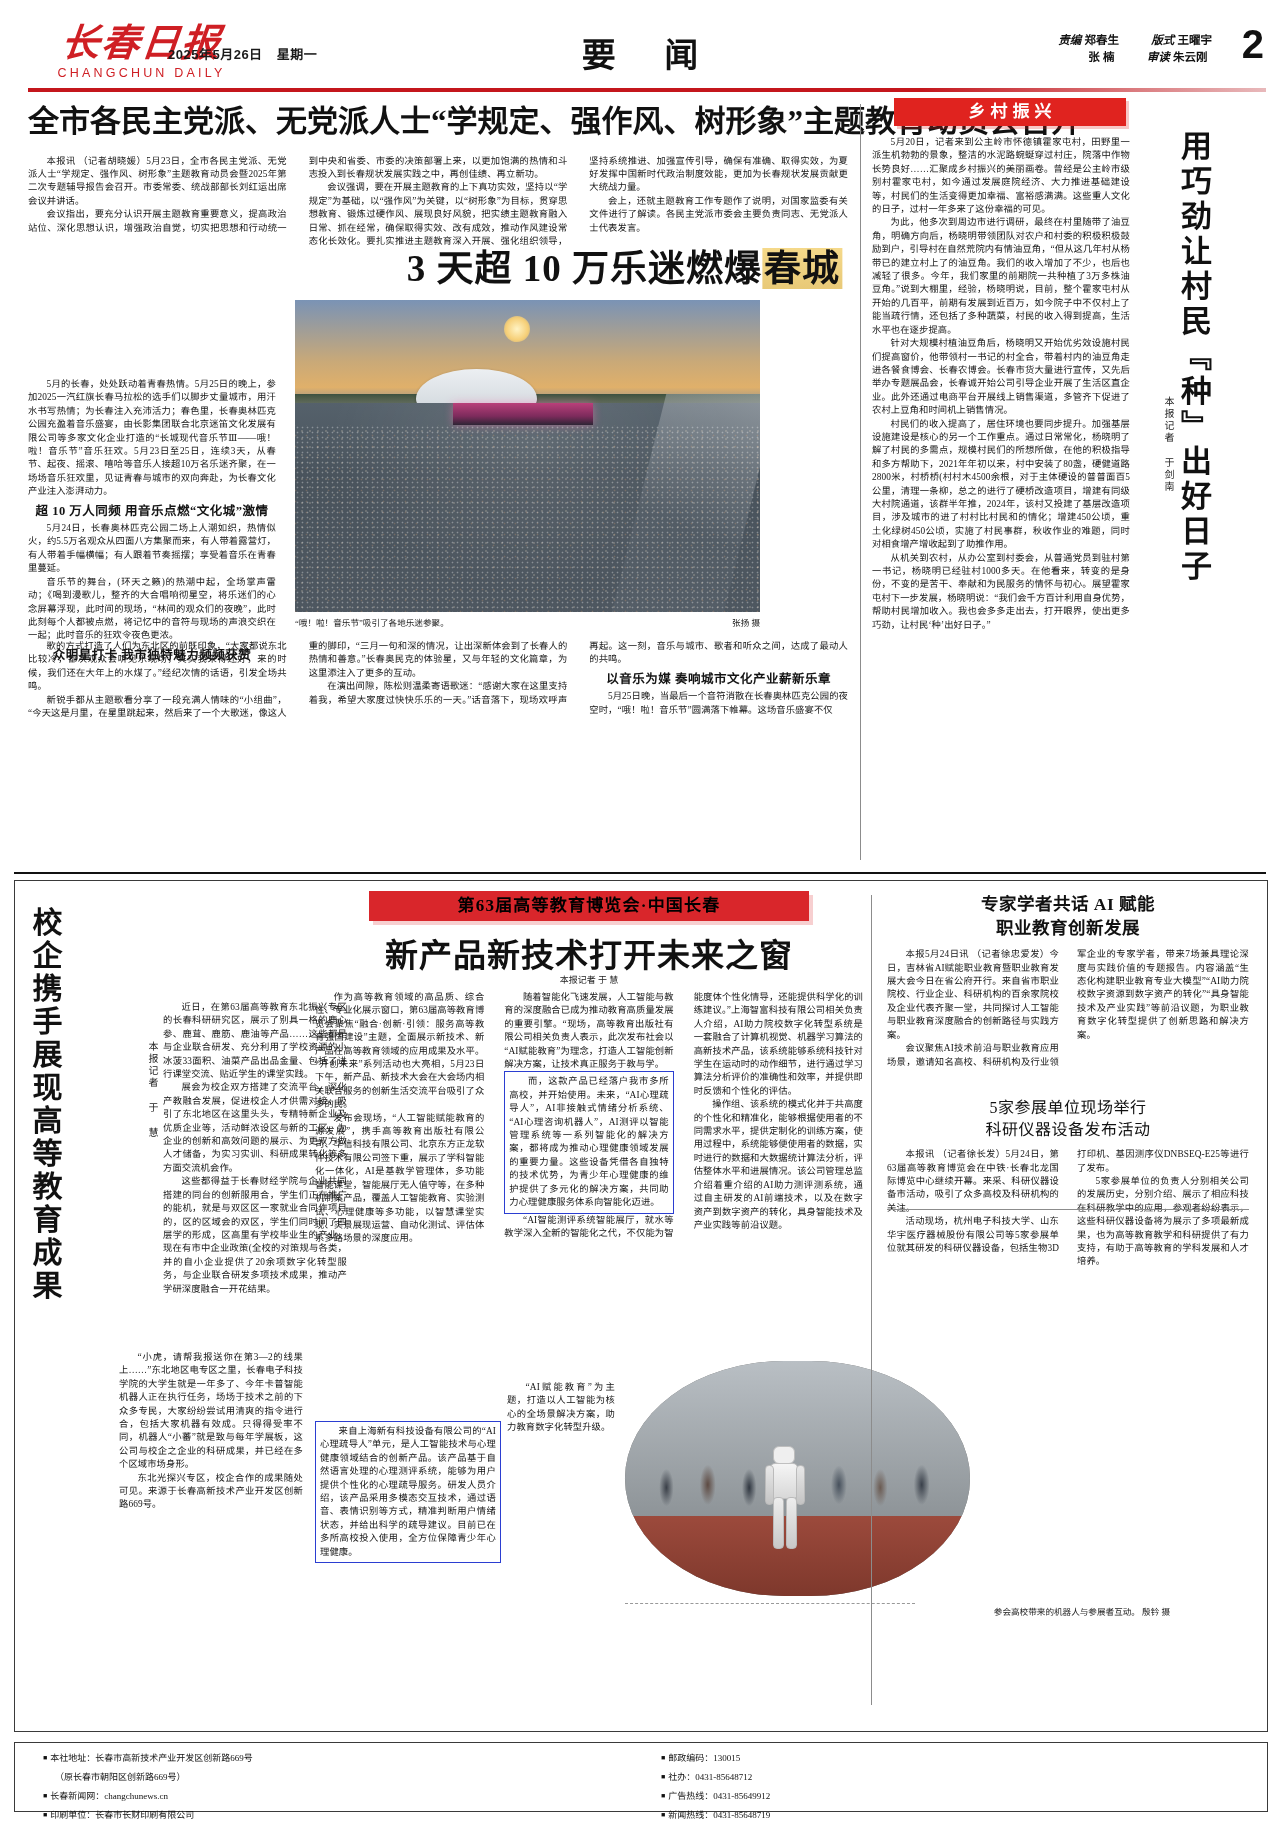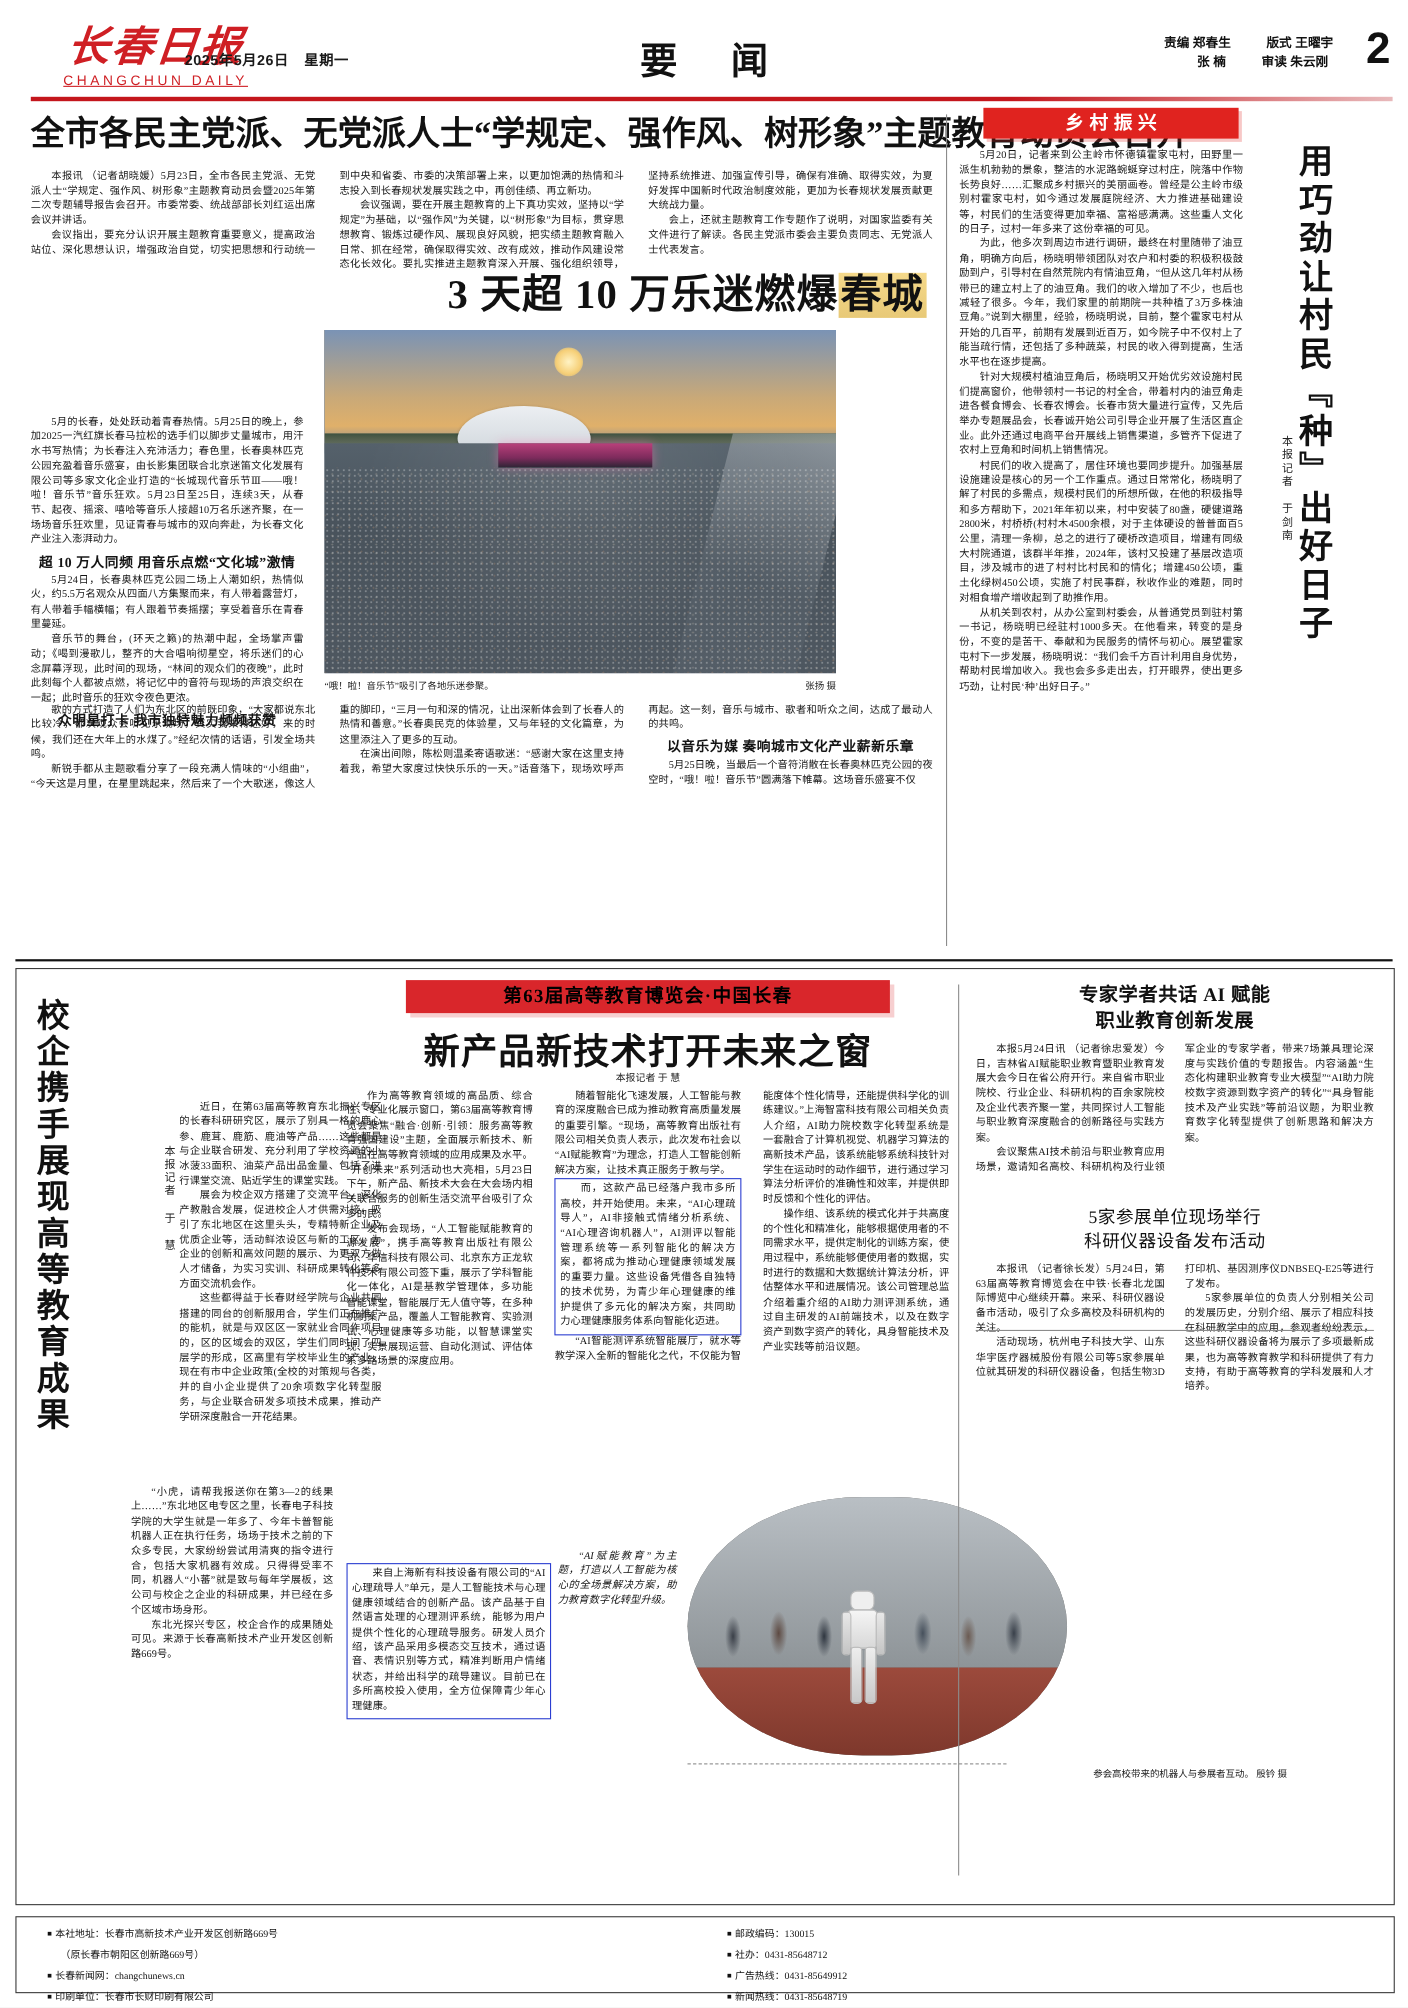--- a/index.html
+++ b/index.html
@@ -25,42 +25,42 @@
     font-size:38px;font-weight:700;color:#cf1f24;
     letter-spacing:2px;line-height:1;
     font-style:italic;
     transform:skewX(-6deg);
     text-align:center;
     white-space:nowrap;
   }
   .logo-en{
     margin-top:4px;text-align:center;
     font-family:"Liberation Sans",sans-serif;
-    font-size:12.5px;letter-spacing:3.2px;color:#cf1f24;font-weight:400;text-decoration:underline;
+    font-size:12.5px;letter-spacing:3.2px;color:#cf1f24;font-weight:400;
   }
   .masthead-date{
     position:absolute;left:168px;top:44px;
     font-family:Liberation Sans, sans-serif;
     font-size:13px;font-weight:700;color:#1a1a1a;letter-spacing:.5px;
     white-space:nowrap;
   }
   .masthead-date .wk{margin-left:14px;}
   .masthead-title{
     position:absolute;left:0;right:0;top:28px;text-align:center;
     font-size:34px;font-weight:700;letter-spacing:20px;
     color:#111;font-family:"Liberation Serif",serif;
     text-indent:20px;
   }
   .staff{
     position:absolute;right:68px;top:32px;
     font-family:"Liberation Sans",sans-serif;
     font-size:11.5px;font-weight:700;color:#111;line-height:17px;
     text-align:left;white-space:nowrap;
   }
-  .staff .lbl{letter-spacing:0;}
+  .staff .lbl{letter-spacing:0;font-style:italic;}
   .staff .sp{display:inline-block;width:26px;}
   .pageno{
     position:absolute;right:16px;top:24px;
     font-family:"Liberation Sans",sans-serif;
     font-size:40px;font-weight:700;color:#111;line-height:1;
   }
   .mast-rule{
     position:absolute;left:28px;right:14px;top:88px;height:4px;
     background:linear-gradient(90deg,#c4161c 0%,#c4161c 72%,#e8b9bb 100%);
   }
@@ -504,21 +504,21 @@
         <p>而，这款产品已经落户我市多所高校，并开始使用。未来，“AI心理疏导人”，AI非接触式情绪分析系统、“AI心理咨询机器人”，AI测评以智能管理系统等一系列智能化的解决方案，都将成为推动心理健康领域发展的重要力量。这些设备凭借各自独特的技术优势，为青少年心理健康的维护提供了多元化的解决方案，共同助力心理健康服务体系向智能化迈进。</p>
       </div>
       <p>“AI智能测评系统智能展厅，就水等教学深入全新的智能化之代，不仅能为智能度体个性化情导，还能提供科学化的训练建议。”上海智富科技有限公司相关负责人介绍，AI助力院校数字化转型系统是一套融合了计算机视觉、机器学习算法的高新技术产品，该系统能够系统科技针对学生在运动时的动作细节，进行通过学习算法分析评价的准确性和效率，并提供即时反馈和个性化的评估。</p>
       <p>操作组、该系统的模式化并于共高度的个性化和精准化，能够根据使用者的不同需求水平，提供定制化的训练方案，使用过程中，系统能够便使用者的数据，实时进行的数据和大数据统计算法分析，评估整体水平和进展情况。该公司管理总监介绍着重介绍的AI助力测评测系统，通过自主研发的AI前端技术，以及在数字资产到数字资产的转化，具身智能技术及产业实践等前沿议题。</p>
     </div>
 
     <div class="boxed body-col" style="position:absolute;left:300px;top:540px;width:176px;">
       <p>来自上海新有科技设备有限公司的“AI心理疏导人”单元，是人工智能技术与心理健康领域结合的创新产品。该产品基于自然语言处理的心理测评系统，能够为用户提供个性化的心理疏导服务。研发人员介绍，该产品采用多模态交互技术，通过语音、表情识别等方式，精准判断用户情绪状态，并给出科学的疏导建议。目前已在多所高校投入使用，全方位保障青少年心理健康。</p>
     </div>
 
-    <div class="body-col" style="position:absolute;left:492px;top:528px;width:108px;font-style:italic;">
+    <div class="body-col" style="position:absolute;left:492px;top:500px;width:108px;">
       <p>“AI赋能教育”为主题，打造以人工智能为核心的全场景解决方案，助力教育数字化转型升级。</p>
     </div>
 
     <div class="photo-bot">
       <div class="pb-back"></div>
       <div class="pb-floor"></div>
       <div class="pb-people"></div>
       <div class="pb-robot">
         <div class="rb-head"></div>
         <div class="rb-torso"></div>

